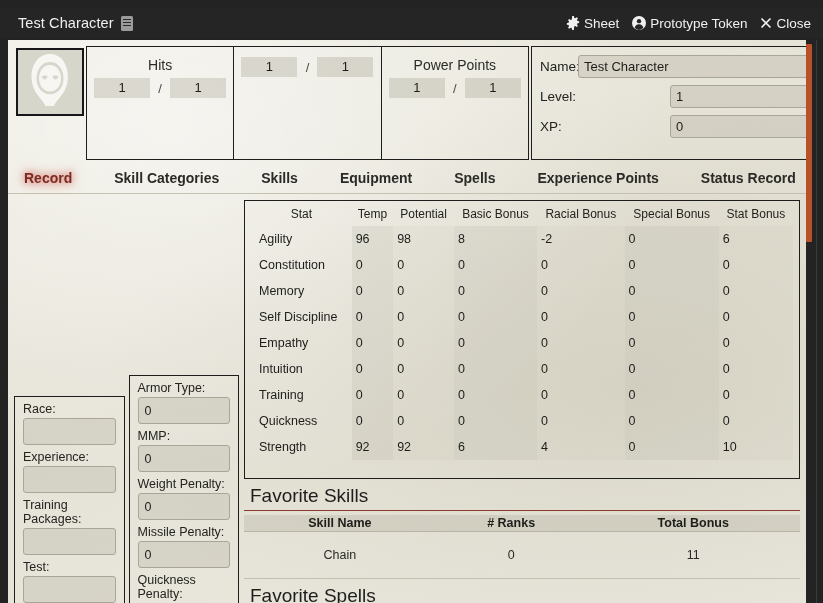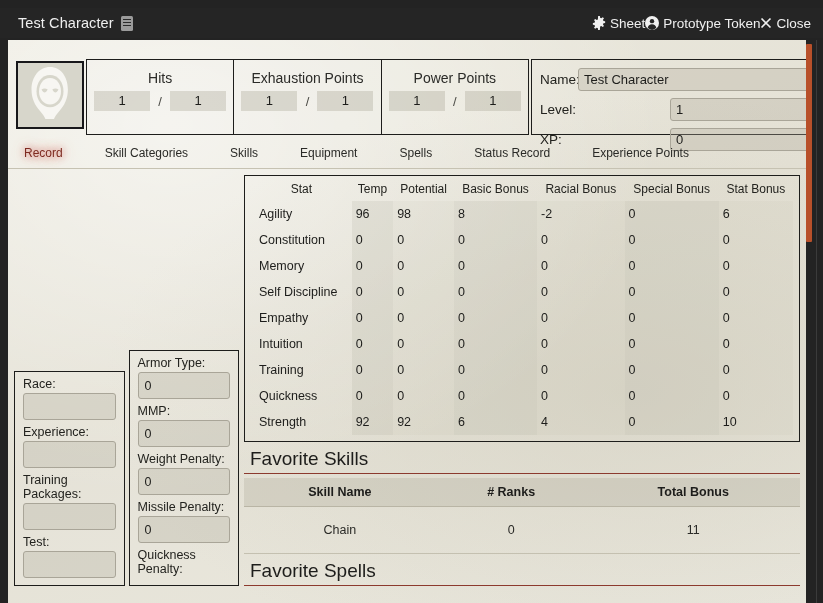--- a/index.html
+++ b/index.html
@@ -31,21 +31,21 @@
     background: #9b9b9b;
     border-radius: 1.5px;
     position: relative;
     display: inline-block;
   }
   .book-icon:before {
     content: ""; position: absolute; left: 2px; top: 3px;
     width: 8px; height: 1.5px; background: #2a2a2a;
     box-shadow: 0 3px 0 #2a2a2a, 0 6px 0 #2a2a2a;
   }
-  #title-right { display: flex; align-items: center; }
+  #title-right { display: flex; align-items: center; gap: 13px; }
   .hdr-btn {
     display: flex; align-items: center; gap: 4px;
     font-size: 13.5px; color: #f0f0f0; cursor: pointer;
     white-space: nowrap;
   }
   .hdr-btn svg { display: block; }
 
   
   #sheet {
     position: absolute; left: 8px; top: 40px;
@@ -56,22 +56,21 @@
       radial-gradient(ellipse at 78% 62%, rgba(206,202,186,.5), rgba(255,255,255,0) 60%),
       linear-gradient(160deg, #eceadf 0%, #e4e1d5 48%, #eae8de 100%);
     overflow: hidden;
     color: #1d1d1b;
   }
 
   
   #sheet-header {
     display: flex;
     padding: 6px 8px 0 8px;
-    height: 82px;
-    margin-top: 13px;
+    height: 120px;
   }
   #portrait-wrap { width: 78px; padding-top: 2px; }
   #portrait {
     width: 68px; height: 68px;
     border: 2px solid #17171a;
     background: #d7d6cb;
     display: flex; align-items: center; justify-content: center;
   }
 
   .resource-group {
@@ -123,25 +122,26 @@
 
   
   #tabs {
     display: flex; align-items: center;
     height: 32px;
     padding: 0 6px;
     border-bottom: 1px solid #c6c2b2;
     margin-top: 2px;
   }
   .tab {
-    font-size: 12px; color: #2a2a27;
+    font-size: 14px; color: #2a2a27;
     padding: 3px 10px;
     margin-right: 22px;
     cursor: pointer;
     white-space: nowrap;
+    font-weight: bold;
   }
   .tab.active {
     color: #7d2a20;
     text-shadow: 0 0 7px rgba(216,120,110,.95), 0 0 12px rgba(216,120,110,.75);
   }
 
   
   #content { display: flex; height: 417px; padding: 6px 6px 0 6px; }
 
   
@@ -199,21 +199,21 @@
   }
 
   .section-title {
     font-size: 19px; color: #1d1d1b;
     padding: 6px 2px 3px 6px;
     border-bottom: 1.5px solid #8c3a2e;
   }
   table.fav { width: 100%; border-collapse: collapse; margin-top: 4px; }
   table.fav th {
     font-size: 12.5px; font-weight: bold; color: #1d1d1b;
-    padding: 7px 4px;
+    padding: 1px 4px;
     background: rgba(168,164,148,.28);
     border-bottom: 1px solid #b9b5a5;
   }
   table.fav td {
     font-size: 12.5px; color: #2b2b28;
     padding: 16px 4px; text-align: center;
     border-bottom: 1px solid #c4c0b0;
   }
 
   
@@ -301,21 +301,20 @@
         <div class="resource-box">
           <div class="resource-label">Hits</div>
           <div class="resource-values">
             <span class="res-field">1</span>
             <span class="res-slash">/</span>
             <span class="res-field">1</span>
           </div>
         </div>
 
         <div class="resource-box">
-          <div class="resource-label">Exhaustion Points</div>
           <div class="resource-values">
             <span class="res-field">1</span>
             <span class="res-slash">/</span>
             <span class="res-field">1</span>
           </div>
         </div>
 
         <div class="resource-box">
           <div class="resource-label">Power Points</div>
           <div class="resource-values">
@@ -343,22 +342,22 @@
       </div>
 
     </div>
 
     <div id="tabs">
       <div class="tab active">Record</div>
       <div class="tab">Skill Categories</div>
       <div class="tab">Skills</div>
       <div class="tab">Equipment</div>
       <div class="tab">Spells</div>
+      <div class="tab">Experience Points</div>
       <div class="tab">Status Record</div>
-      <div class="tab">Experience Points</div>
     </div>
 
     <div id="content">
 
       <div id="left-col">
 
         <div class="panel">
           <div class="field-label">Race:</div>
           <input class="field-input" value="" style="">
           <div class="field-label">Experience:</div>

